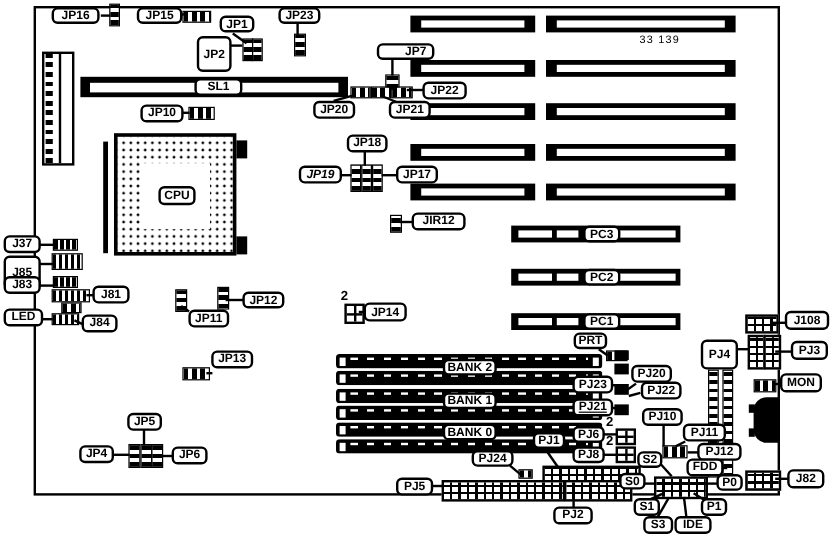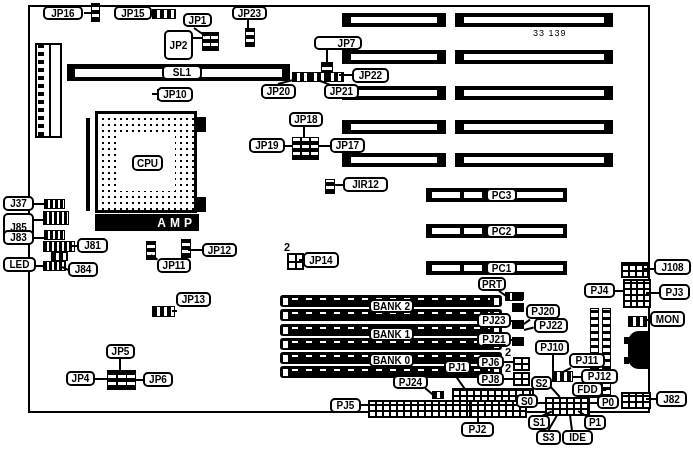--- a/index.html
+++ b/index.html
@@ -118,21 +118,20 @@
   <div class="lbl" style="left:478px;top:277px;width:28px;height:14px;">PRT</div>
   <div class="hj" style="left:505px;top:292px;width:16px;height:7px;"></div>
 
   <div class="blk" style="left:86px;top:118px;width:4px;height:93px;"></div>
   <div class="cpu-socket" style="left:95px;top:111px;width:102px;height:102px;">
     <div class="cpu-inner"></div>
   </div>
   <div class="blk" style="left:197px;top:117px;width:9px;height:15px;"></div>
   <div class="blk" style="left:197px;top:197px;width:9px;height:15px;"></div>
   <div class="lbl" style="left:132px;top:155px;width:31px;height:16px;">CPU</div>
-  <div class="amp-bar" style="left:95px;top:214px;width:104px;height:17px;">AMP</div>
   <div class="amp-white" style="left:137px;top:219px;"></div>
 
   <div class="ph" style="left:44px;top:199px;width:19px;height:8px;"></div>
   <div class="ph" style="left:43px;top:211px;width:24px;height:12px;"></div>
   <div class="ph" style="left:44px;top:230px;width:19px;height:8px;"></div>
   <div class="ph" style="left:43px;top:241px;width:30px;height:9px;"></div>
   <div class="hj" style="left:51px;top:252px;width:15px;height:7px;"></div>
   <div class="ph" style="left:43px;top:261px;width:21px;height:8px;"></div>
   <div class="vj" style="left:146px;top:241px;width:8px;height:17px;"></div>
   <div class="vj" style="left:181px;top:239px;width:8px;height:17px;"></div>
@@ -182,26 +181,26 @@
   <div class="vj" style="left:107px;top:370px;width:8px;height:18px;"></div>
   <div class="vj" style="left:117px;top:370px;width:8px;height:18px;"></div>
   <div class="vj" style="left:126px;top:370px;width:8px;height:18px;"></div>
 
   <div class="lbl" style="left:43px;top:6px;width:40px;height:14px;">JP16</div>
   <div class="lbl" style="left:114px;top:6px;width:38px;height:14px;">JP15</div>
   <div class="lbl" style="left:183px;top:13px;width:29px;height:14px;text-align:right;">JP1</div>
   <div class="lbl" style="left:164px;top:30px;width:29px;height:30px;">JP2</div>
   <div class="lbl" style="left:232px;top:6px;width:35px;height:14px;">JP23</div>
   <div class="lbl" style="left:314px;top:36px;width:48px;height:14px;padding-left:18px;">JP7</div>
-  <div class="lbl" style="left:117px;top:87px;width:36px;height:15px;margin-left:40px;">JP10</div>
+  <div class="lbl" style="left:117px;top:87px;width:36px;height:15px;">JP10</div>
   <div class="lbl" style="left:261px;top:84px;width:35px;height:15px;">JP20</div>
   <div class="lbl" style="left:324px;top:84px;width:35px;height:15px;">JP21</div>
   <div class="lbl" style="left:352px;top:68px;width:37px;height:15px;">JP22</div>
   <div class="lbl" style="left:289px;top:112px;width:34px;height:15px;">JP18</div>
-  <div class="lbl" style="left:249px;top:138px;width:36px;height:15px;">JP19</div>
+  <div class="lbl" style="left:249px;top:138px;width:36px;height:15px;font-style:italic;">JP19</div>
   <div class="lbl" style="left:330px;top:138px;width:35px;height:15px;">JP17</div>
   <div class="lbl" style="left:343px;top:177px;width:45px;height:15px;">JIR12</div>
   <div class="lbl" style="left:3px;top:196px;width:31px;height:15px;">J37</div>
   <div class="lbl" style="left:3px;top:213px;width:31px;height:29px;">J85</div>
   <div class="lbl" style="left:3px;top:230px;width:31px;height:15px;">J83</div>
   <div class="lbl" style="left:77px;top:238px;width:31px;height:15px;">J81</div>
   <div class="lbl" style="left:3px;top:257px;width:33px;height:15px;">LED</div>
   <div class="lbl" style="left:68px;top:262px;width:30px;height:15px;">J84</div>
   <div class="lbl" style="left:202px;top:243px;width:35px;height:14px;">JP12</div>
   <div class="lbl" style="left:157px;top:258px;width:34px;height:15px;">JP11</div>
@@ -225,21 +224,21 @@
   <div class="lbl" style="left:528px;top:415px;width:22px;height:15px;">S1</div>
   <div class="lbl" style="left:536px;top:430px;width:25px;height:15px;">S3</div>
   <div class="lbl" style="left:562px;top:430px;width:31px;height:15px;">IDE</div>
   <div class="lbl" style="left:584px;top:415px;width:22px;height:15px;">P1</div>
   <div class="lbl" style="left:461px;top:422px;width:33px;height:15px;text-align:center;">PJ2</div>
   <div class="lbl" style="left:330px;top:398px;width:31px;height:15px;">PJ5</div>
   <div class="lbl" style="left:106px;top:344px;width:29px;height:15px;">JP5</div>
   <div class="lbl" style="left:66px;top:371px;width:29px;height:15px;">JP4</div>
   <div class="lbl" style="left:143px;top:372px;width:30px;height:15px;">JP6</div>
   <div class="lbl" style="left:654px;top:259px;width:37px;height:16px;">J108</div>
-  <div class="lbl" style="left:584px;top:283px;width:31px;height:15px;">PJ4</div>
+  <div class="lbl" style="left:584px;top:283px;width:31px;height:25px;">PJ4</div>
   <div class="lbl" style="left:659px;top:284px;width:31px;height:16px;">PJ3</div>
   <div class="lbl" style="left:650px;top:311px;width:35px;height:16px;">MON</div>
   <div class="lbl" style="left:656px;top:391px;width:31px;height:16px;">J82</div>
 
   <div class="lead" style="left:84px;top:12px;width:8px;"></div>
   <div class="lead" style="left:149px;top:11px;width:5px;"></div>
   <div class="lead" style="left:194px;top:27px;width:14px;transform:rotate(35deg);"></div>
   <div class="lead" style="left:192px;top:37px;width:10px;"></div>
   <div class="leadv" style="left:247px;top:18px;height:11px;"></div>
   <div class="leadv" style="left:326px;top:49px;height:14px;"></div>

